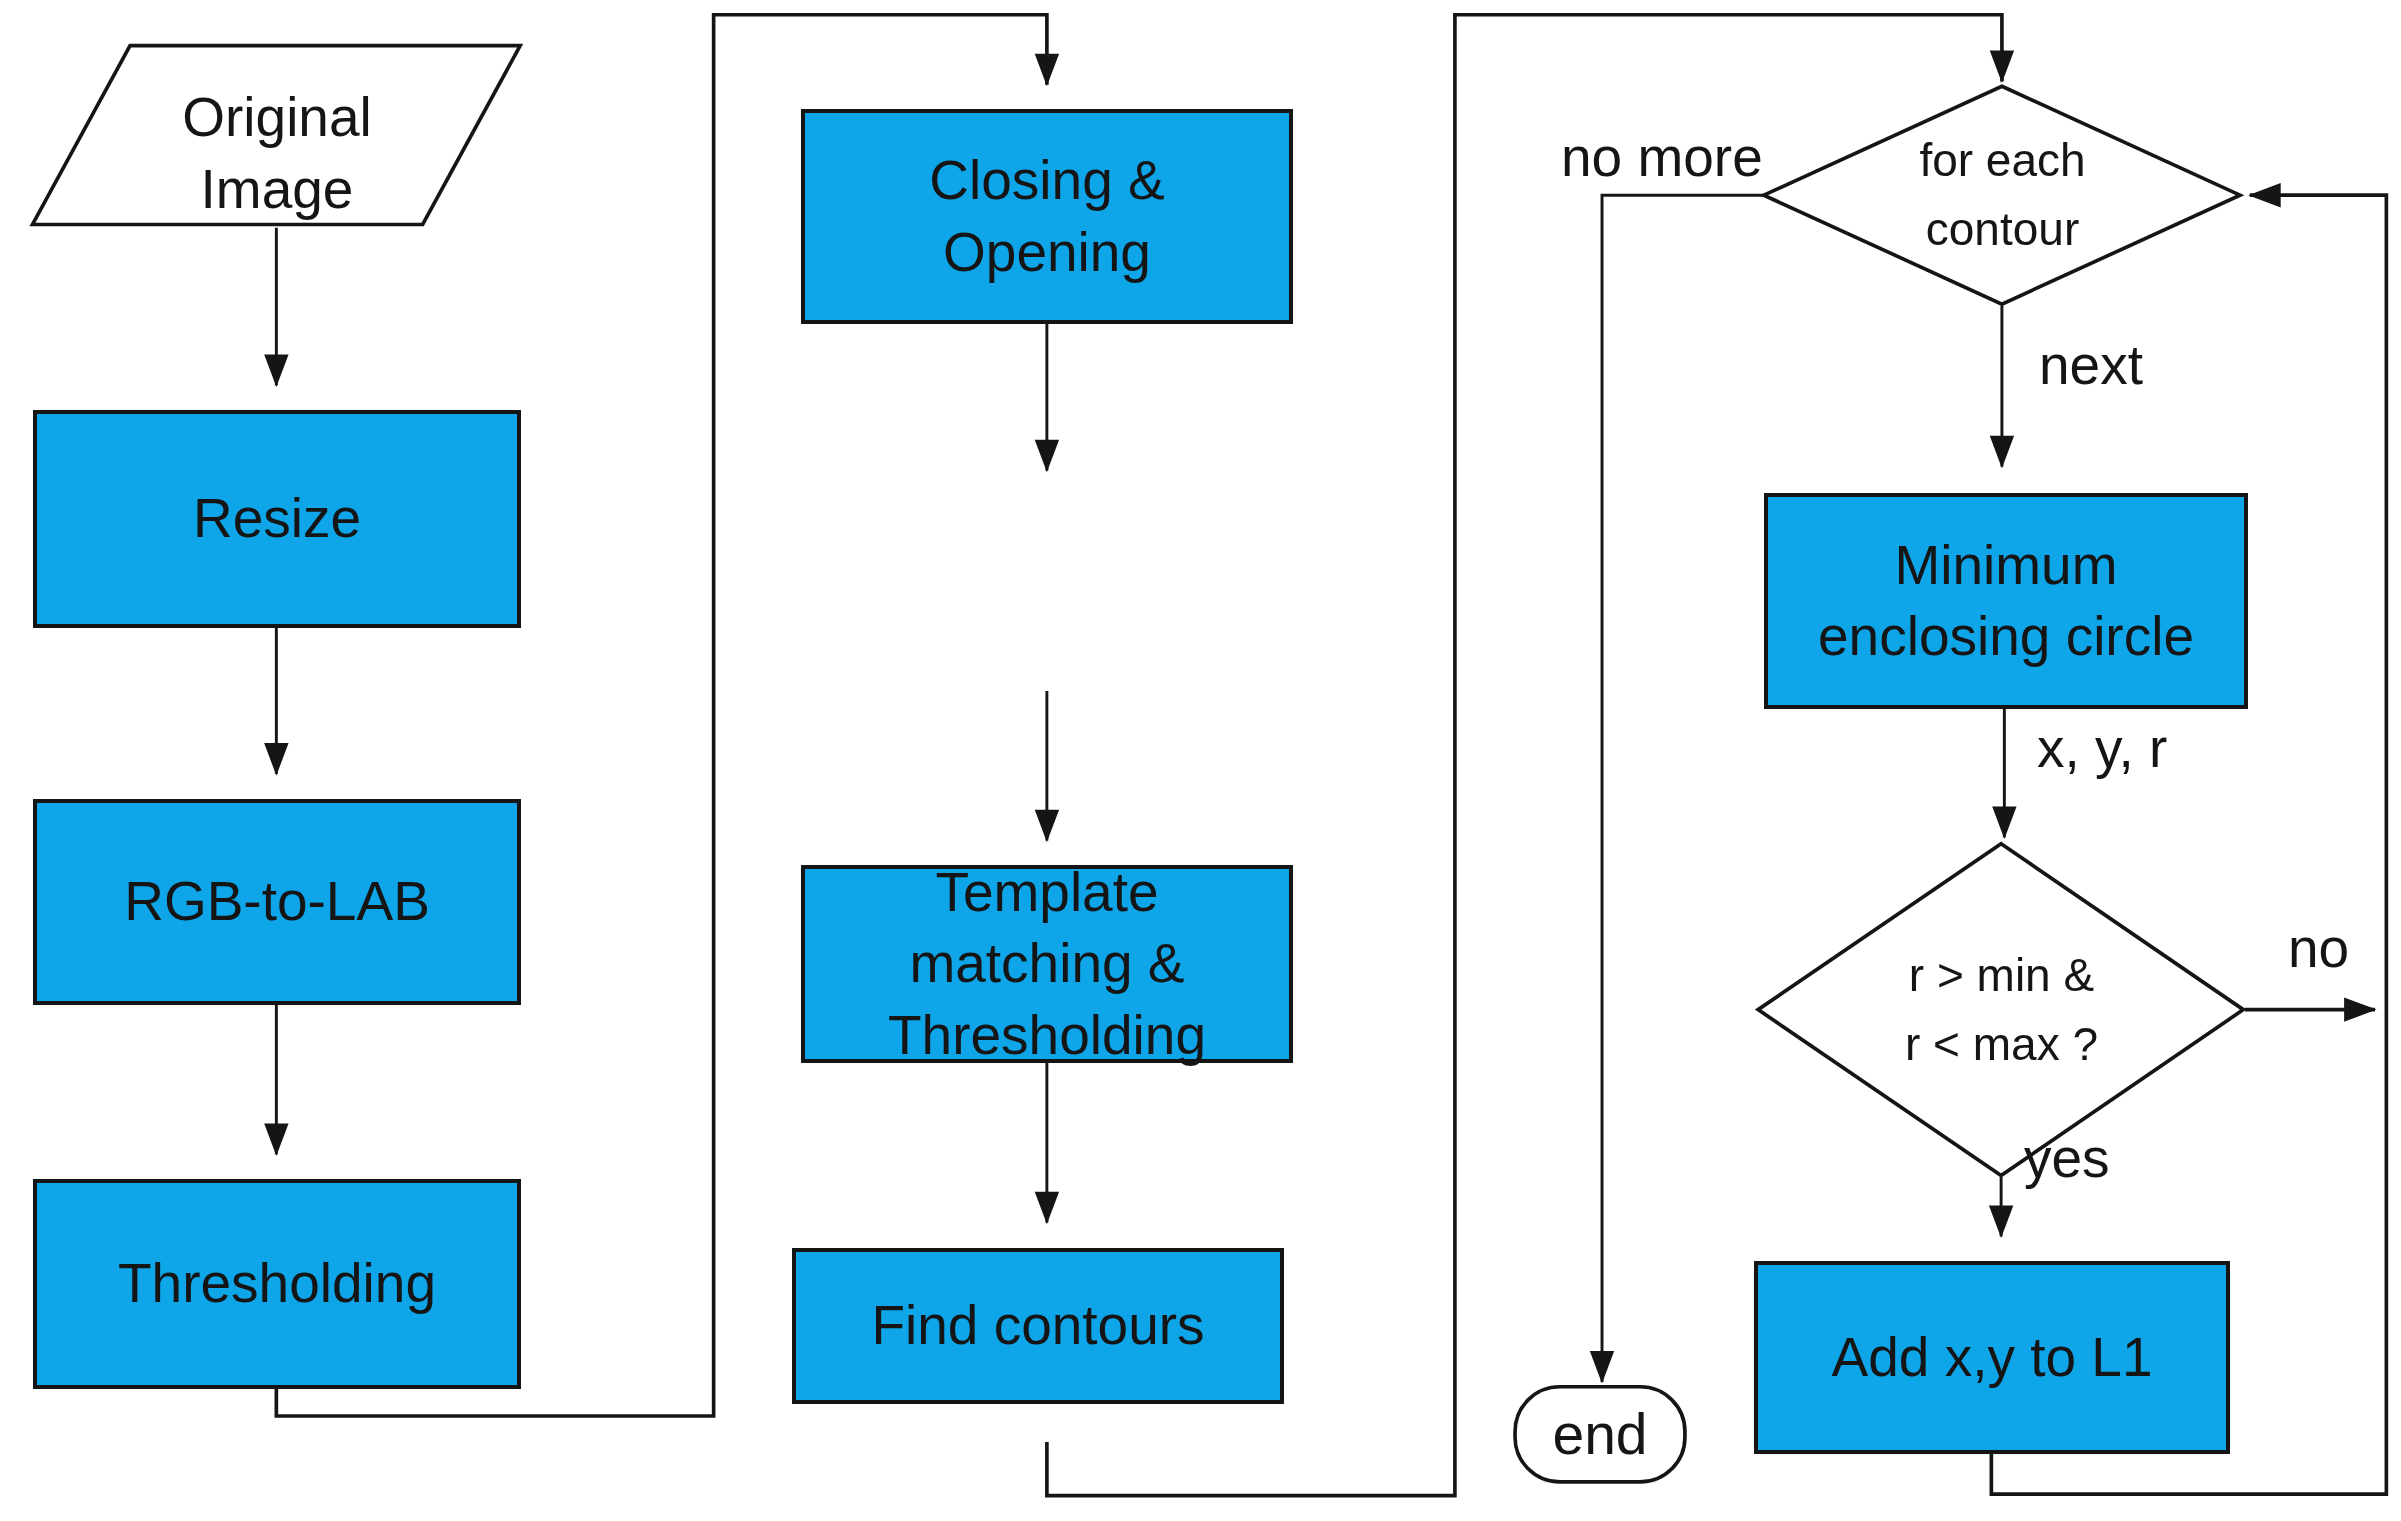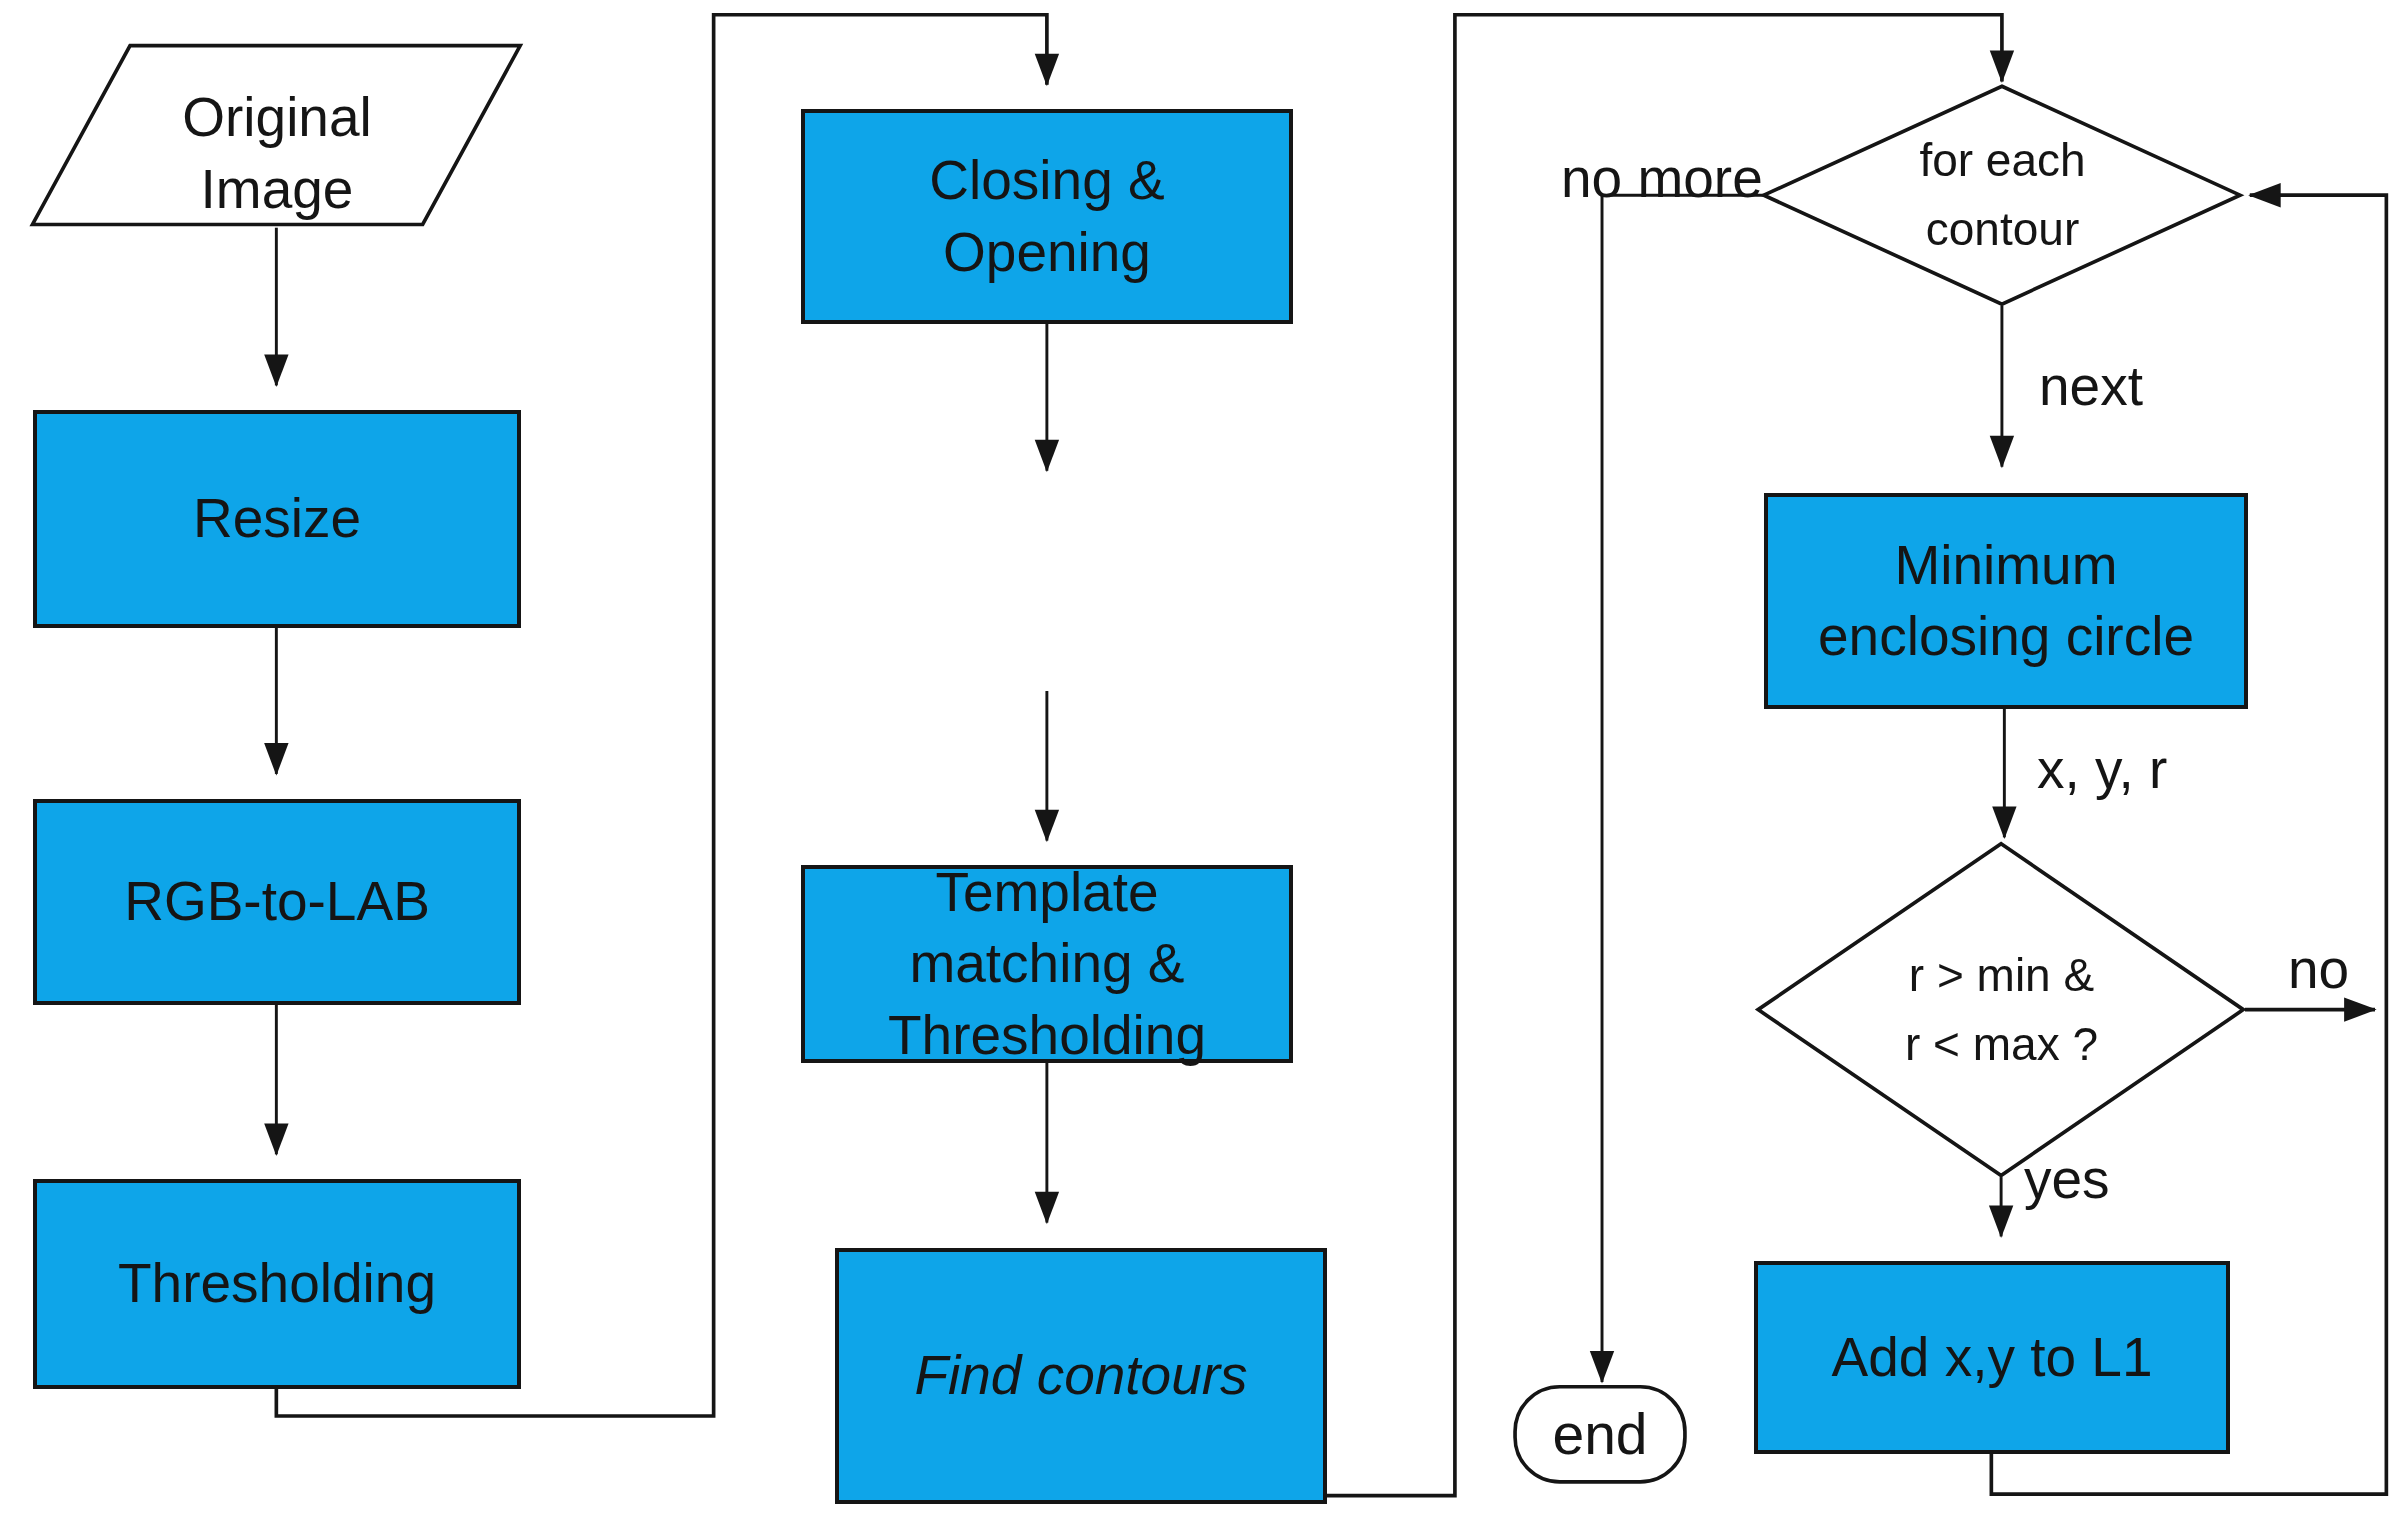--- a/index.html
+++ b/index.html
@@ -42,21 +42,20 @@
     text-align:center;
     pointer-events:none;
   }
   .diamond-text{font-size:46px;line-height:1.5;white-space:pre-line;text-align:center;}
   .edge-lbl{
     position:absolute;
     font-size:55px;
     line-height:1.2;
     white-space:nowrap;
     color:var(--ink);
-    margin-top:21px;
   }
   .end-text{font-size:57px;}
   svg .shape{fill:#ffffff;stroke:var(--ink);stroke-width:4.5px;}
   svg .wire{fill:none;stroke:var(--ink);stroke-width:3.6px;}
   svg .wire.thick{stroke-width:4.5px;}
 </style>
 </head>
 <body>
 
 <div id="stage">
@@ -106,21 +105,21 @@
 Opening</span>
   </div>
 
 
   <div class="box" style="left:801px;top:845px;width:492px;height:198px;">
     <span class="lbl">Template
 matching &amp;
 Thresholding</span>
   </div>
 
-  <div class="box" style="left:835px;top:1228px;width:492px;height:256px;font-style:italic;">
+  <div class="box" style="left:792px;top:1228px;width:492px;height:156px;">
     <span class="lbl">Find contours</span>
   </div>
 
   <div class="box" style="left:1764px;top:473px;width:484px;height:216px;">
     <span class="lbl">Minimum
 enclosing circle</span>
   </div>
 
   <div class="box" style="left:1754px;top:1241px;width:476px;height:193px;">
     <span class="lbl">Add x,y to L1</span>

